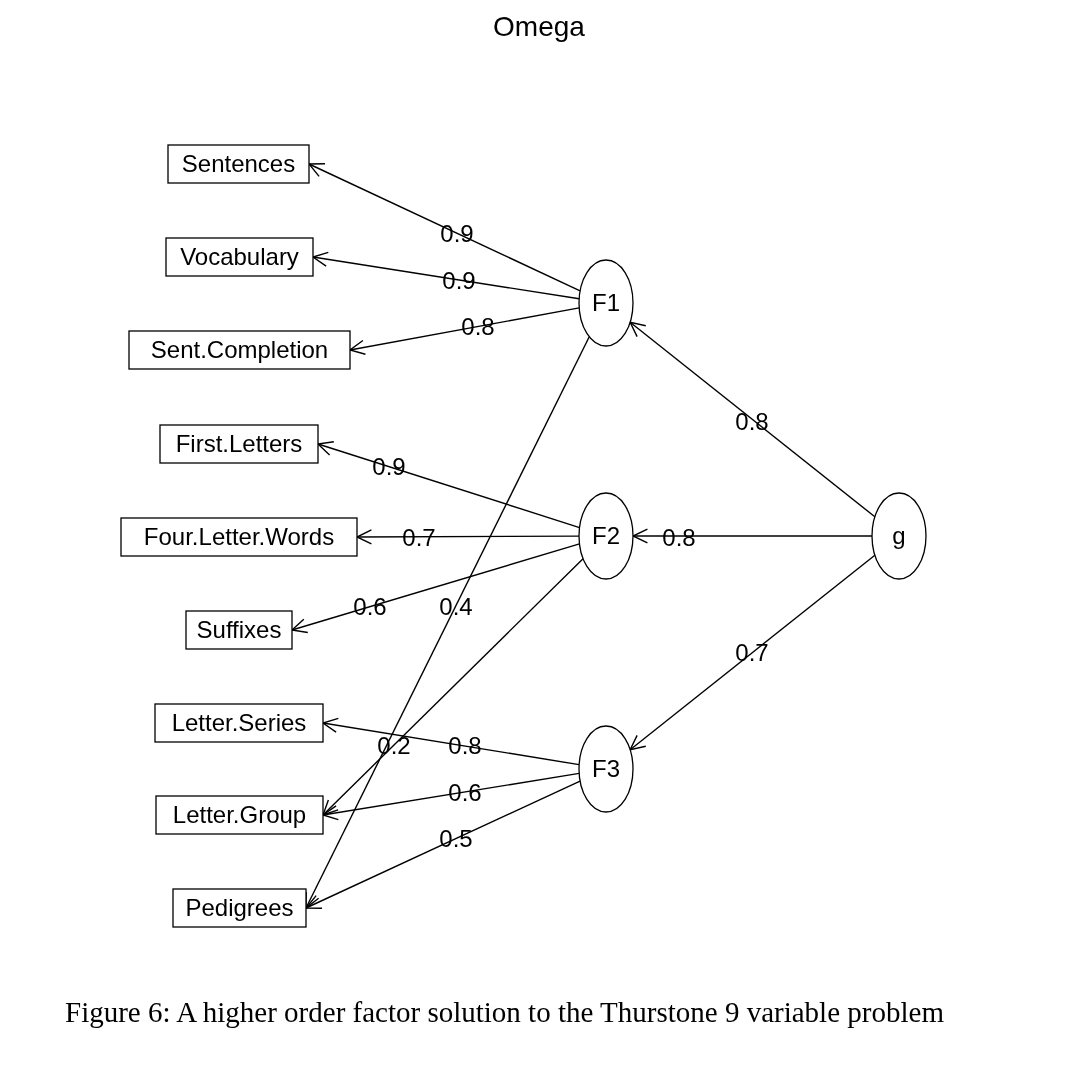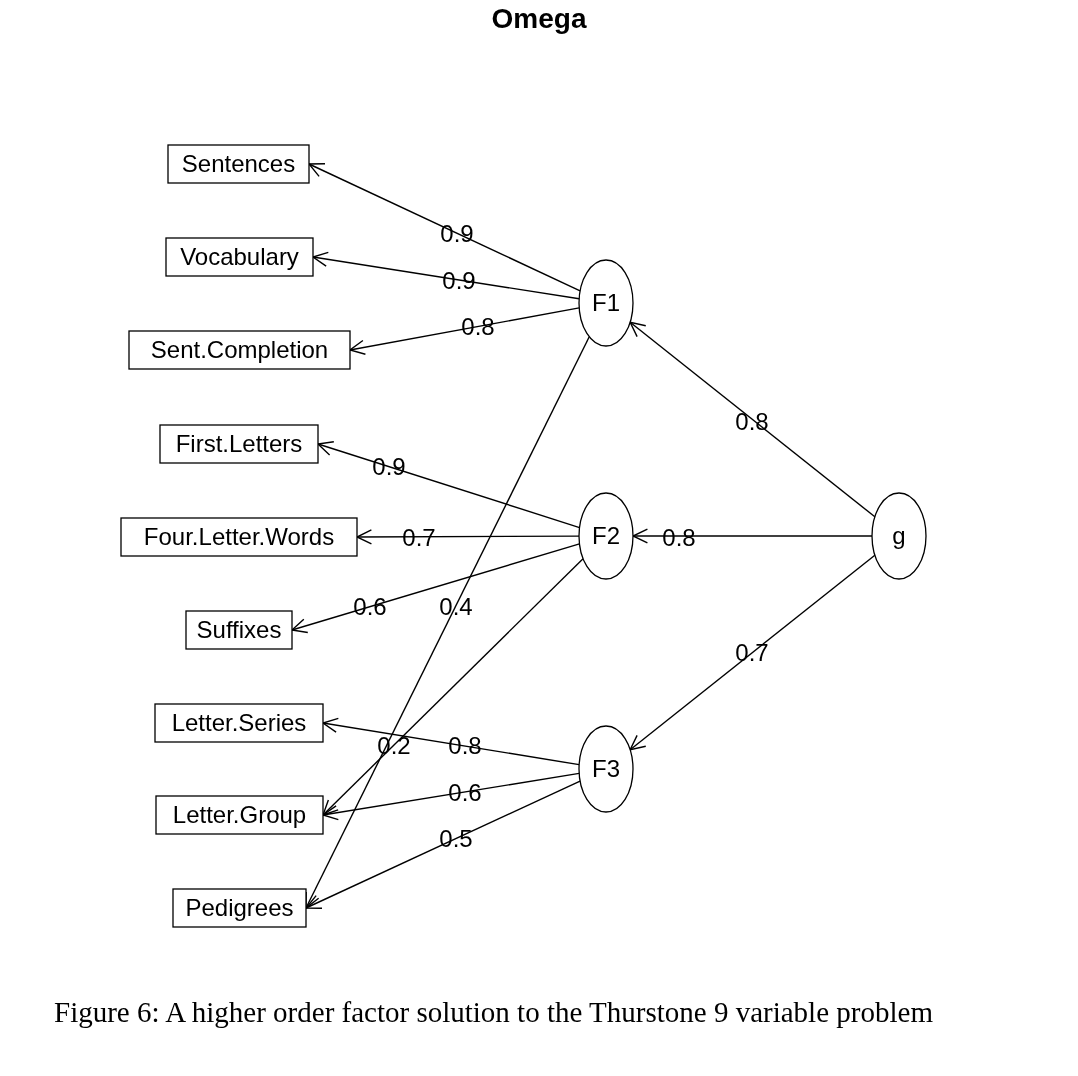--- a/index.html
+++ b/index.html
@@ -1,20 +1,20 @@
 <!DOCTYPE html>
 <html><head>
   <meta charset="utf-8">
   <style>
     html, body { margin: 0; padding: 0; background: #ffffff; }
     body { width: 1078px; height: 1076px; position: relative; overflow: hidden; }
-    #title { position: absolute; left: 0; top: 4px; width: 1078px; text-align: center;
-      font-family: "Liberation Sans", sans-serif; font-weight: bold; font-size: 28px; line-height: 30px; color: #000; }
+    #title { position: absolute; left: 0; top: 12px; width: 1078px; text-align: center;
+      font-family: "Liberation Sans", sans-serif; font-weight: normal; font-size: 28px; line-height: 30px; color: #000; }
     #diagram { position: absolute; left: 0; top: 0; }
-    #caption { position: absolute; left: 54px; top: 996px;
+    #caption { position: absolute; left: 65px; top: 996px;
       font-family: "Liberation Serif", serif; font-size: 29px; color: #000; white-space: nowrap; }
     .box { fill: #fff; stroke: #000; stroke-width: 1.3; }
     .node-ell { fill: #fff; stroke: #000; stroke-width: 1.3; }
     .edge { stroke: #000; stroke-width: 1.4; fill: none; }
     .head { stroke: #000; stroke-width: 1.4; fill: none; }
     .lbl { font-family: "Liberation Sans", sans-serif; font-size: 24px; fill: #000; }
     .elbl { font-family: "Liberation Sans", sans-serif; font-size: 24px; fill: #000; }
   </style>
 </head>
 <body>

